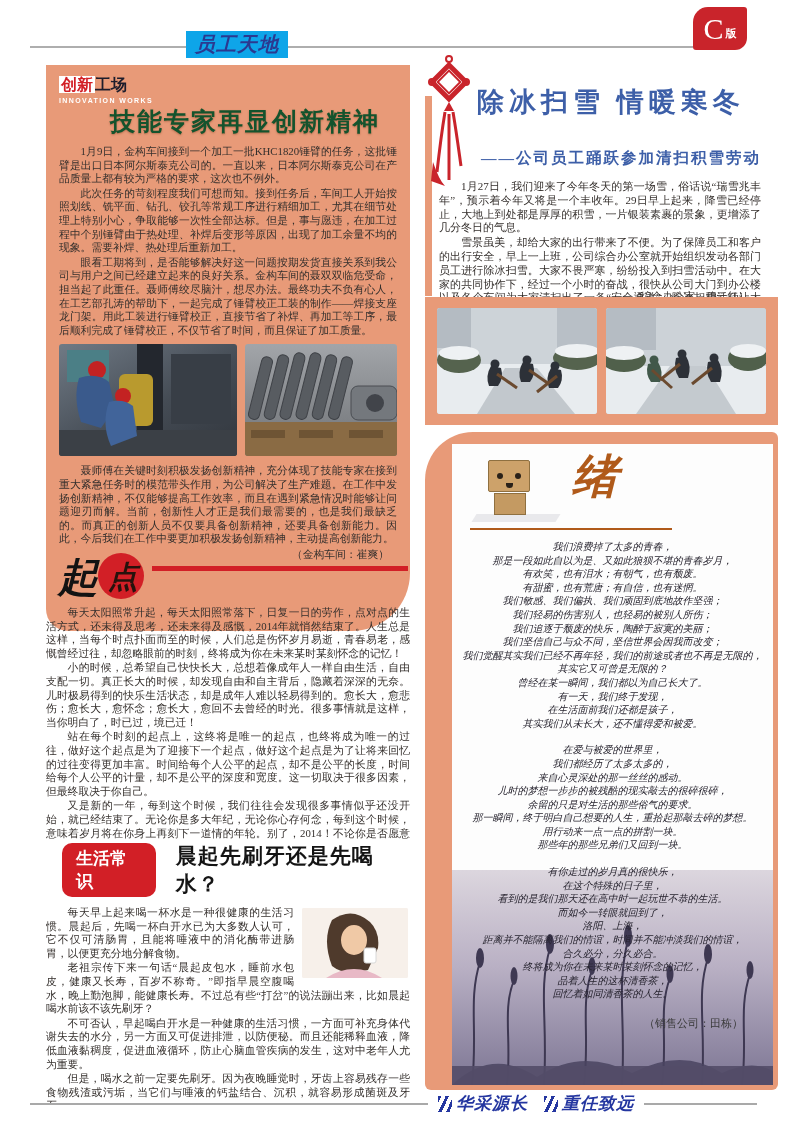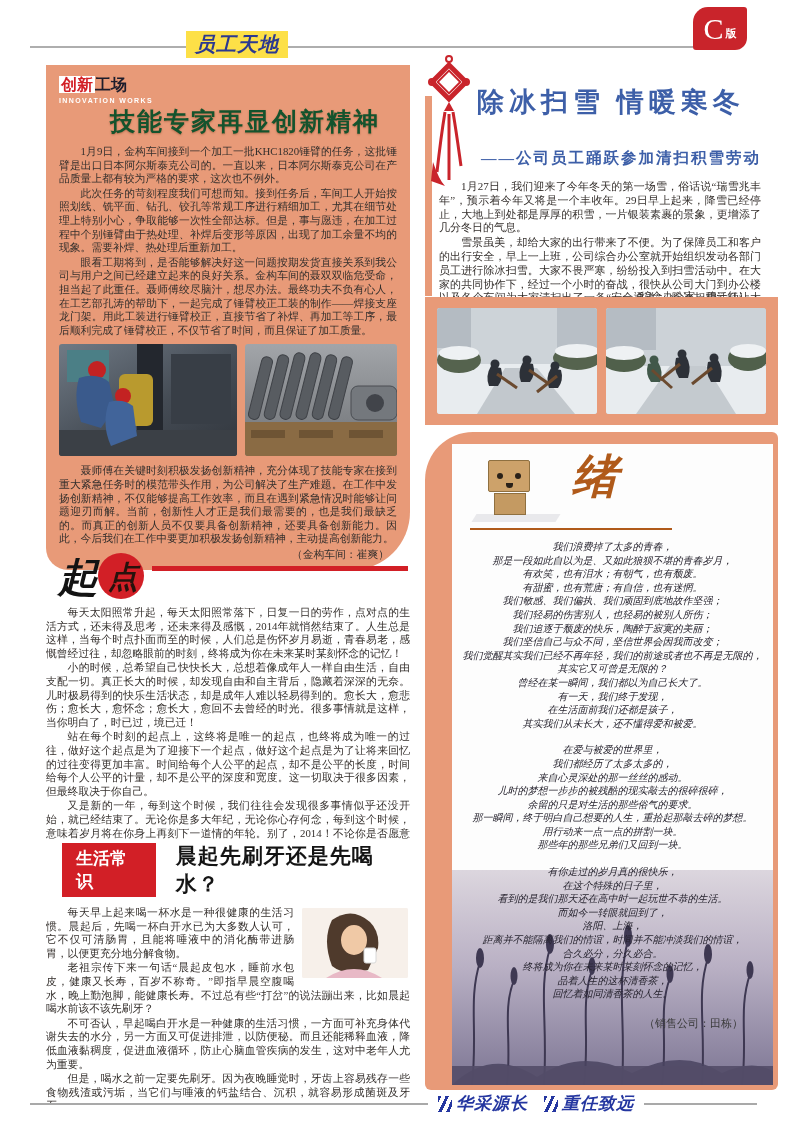--- a/index.html
+++ b/index.html
@@ -1,27 +1,27 @@
 <!DOCTYPE html>
 <html lang="zh"><head>
 <meta charset="utf-8">
 <style>
   html,body{margin:0;padding:0;background:#fff;}
   .page{position:relative;width:786px;height:1140px;background:#fff;overflow:hidden;
         font-family:"Liberation Serif",serif;color:#342f2c;}
   
   .h-line{position:absolute;left:30px;top:46px;width:663px;height:2px;background:#aeaeae;}
-  .banner{position:absolute;left:186px;top:31px;background:#fde047;padding:0 9px;
+  .banner{position:absolute;left:186px;top:31px;background:#0ea5e9;padding:0 9px;
           color:#2b3990;font:italic 900 20px "Liberation Sans",sans-serif;letter-spacing:1px;}
   .edition{position:absolute;left:693px;top:7px;width:54px;height:43px;background:#c9242b;
            border-radius:15px 3px 12px 3px;display:flex;align-items:center;justify-content:center;gap:2px;}
   .ed-c{color:#fff;font:400 30px "Liberation Serif",serif;line-height:1;}
   .ed-ban{color:#fff;font:700 11px "Liberation Sans",sans-serif;margin-top:10px;}
   
-  .panel-innov{position:absolute;left:46px;top:65px;width:364px;height:505px;background:#e89a78;
+  .panel-innov{position:absolute;left:46px;top:65px;width:364px;height:566px;background:#e89a78;
                border-radius:0 0 58px 22px;padding:10px 13px;box-sizing:border-box;overflow:hidden;}
   .brand-row{height:30px;}
   .brand-1{color:#d21f26;background:#fff;font:900 16px "Liberation Sans",sans-serif;padding:0 2px;}
   .brand-2{color:#1d1d2c;font:900 16px "Liberation Sans",sans-serif;}
   .brand-en{display:block;color:#fff;font:700 7px "Liberation Sans",sans-serif;letter-spacing:1.4px;margin-top:1px;}
   .innov-title{color:#14532d;font:900 25px "Liberation Sans",sans-serif;letter-spacing:2px;text-align:center;
                margin:0 0 7px 34px;text-shadow:0 1px 2px rgba(110,50,20,.4);}
   .para{font-size:10.8px;line-height:13.6px;text-align:justify;text-indent:2em;margin:0 0 1px 0;color:#342f2c;}
   .photo-row{display:flex;gap:8px;margin:7px 0 8px 0;}
   .ph{height:112px;border-radius:3px;overflow:hidden;position:relative;}
@@ -31,21 +31,21 @@
   
   .qidian{position:absolute;left:46px;top:550px;width:364px;height:290px;overflow:hidden;}
   .qd-head{position:relative;height:56px;}
   .qd-qi{position:absolute;left:12px;top:0;font:italic 700 40px "Liberation Serif",serif;color:#131313;z-index:2;}
   .qd-circle{position:absolute;left:52px;top:3px;width:46px;height:46px;border-radius:50%;background:#d21f26;z-index:1;}
   .qd-dian{position:absolute;left:62px;top:7px;font:italic 700 30px "Liberation Serif",serif;color:#26120c;z-index:2;}
   .qd-line{position:absolute;left:106px;right:2px;top:16px;height:5px;background:#d21f26;}
   
   .life{position:absolute;left:46px;top:842px;width:364px;height:262px;overflow:hidden;}
   .life-head{display:flex;align-items:center;gap:20px;margin:0 0 8px 16px;}
-  .life-label{background:#d21f26;color:#fff;font:700 17px "Liberation Sans",sans-serif;padding:4px 14px;}
+  .life-label{background:#d21f26;color:#fff;font:700 17px "Liberation Sans",sans-serif;padding:4px 14px;border-radius:10px;}
   .life-title{color:#141414;font:900 21px "Liberation Sans",sans-serif;letter-spacing:1px;}
   .life-photo{float:right;width:106px;height:70px;margin:2px 2px 4px 8px;border-radius:2px;overflow:hidden;background:#f7f0ea;}
   
   .footer-line{position:absolute;left:30px;top:1103px;width:727px;height:2px;background:#a9a9a9;}
   .footer-badge{position:absolute;left:428px;top:1092px;background:#fff;padding:0 10px;display:flex;gap:16px;align-items:center;}
   .stripes{display:inline-block;width:14px;height:16px;
            background:repeating-linear-gradient(115deg,#2436a0 0 3px,transparent 3px 7px);}
   .slog{color:#2436a0;font:italic 900 17px "Liberation Sans",sans-serif;letter-spacing:1px;display:flex;align-items:center;gap:4px;}
   
   .col-r{position:absolute;left:425px;top:0;width:342px;height:1140px;}

